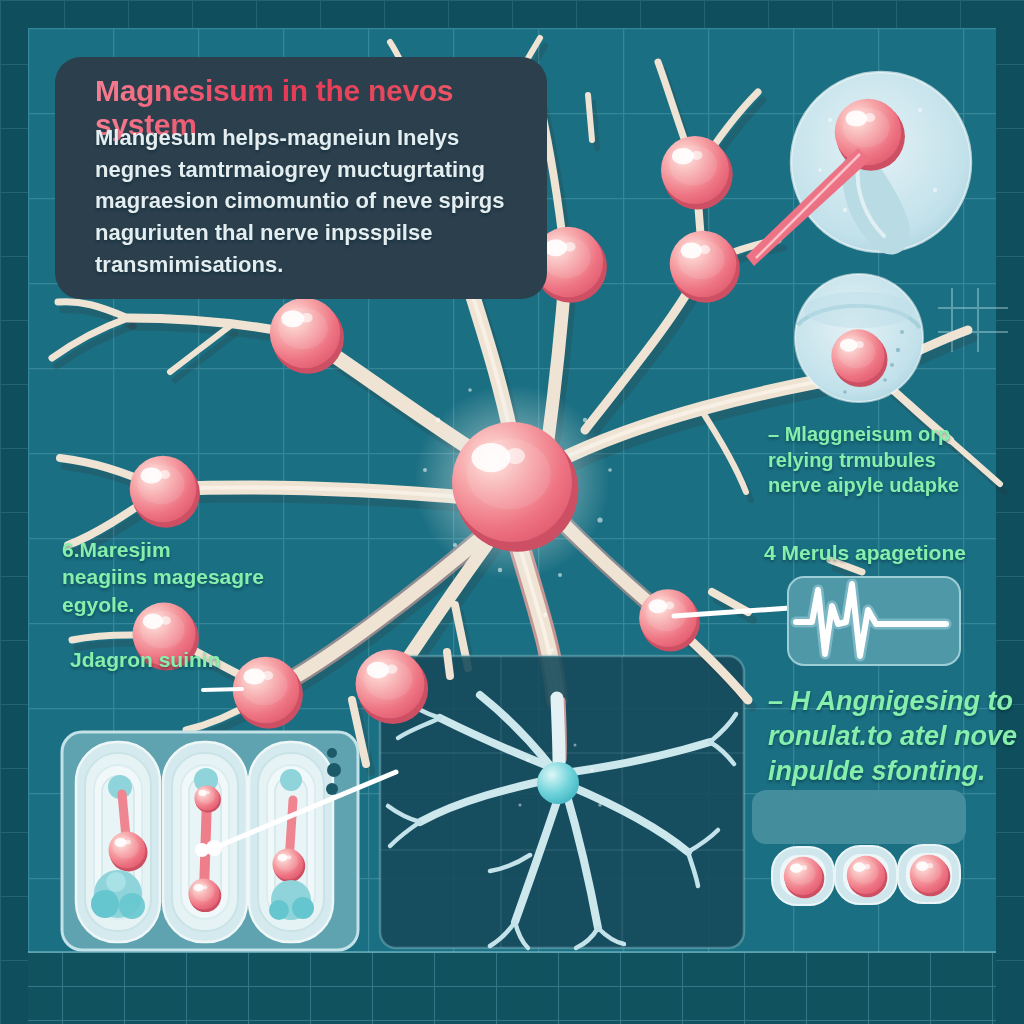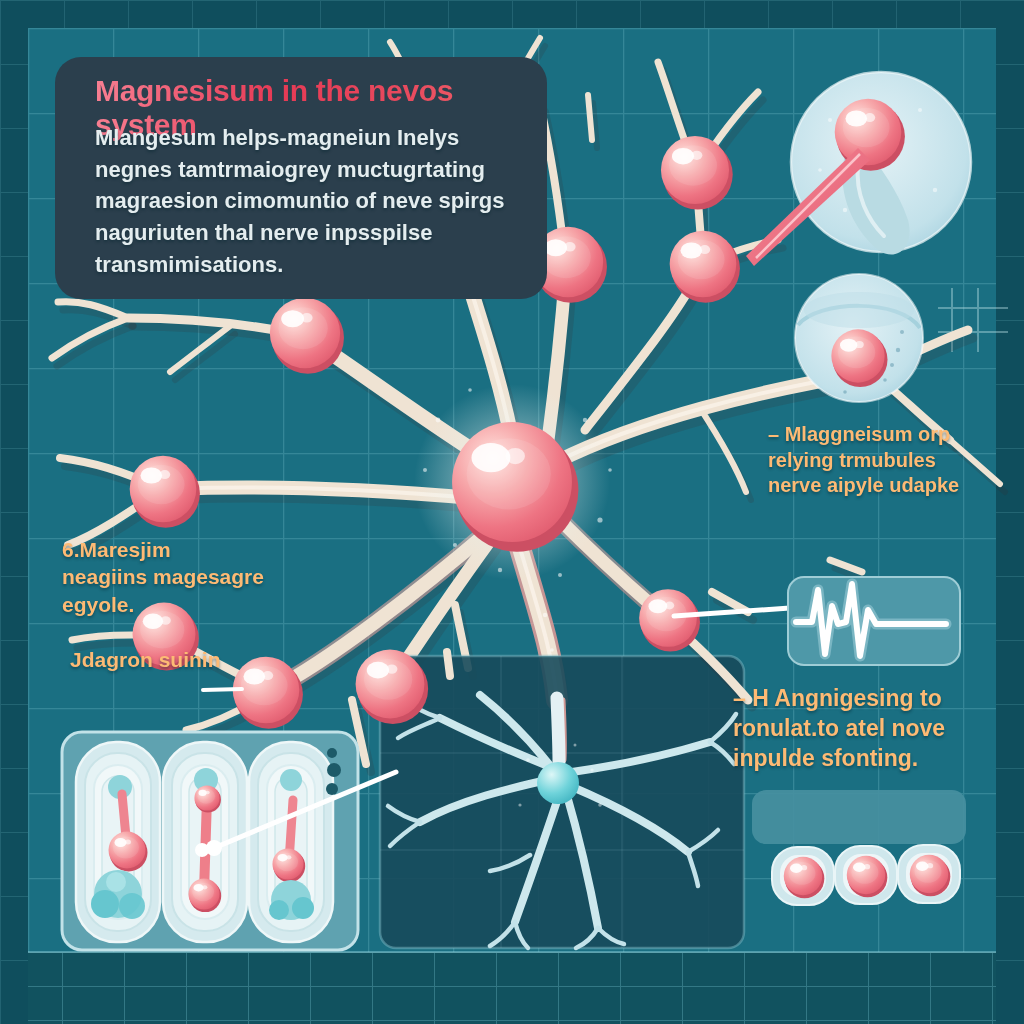--- a/index.html
+++ b/index.html
@@ -1,35 +1,35 @@
 <!DOCTYPE html>
 <html><head>
 <meta charset="utf-8">
 <style>
   html,body{margin:0;padding:0;background:#0f4e5d;}
   #stage{position:relative;width:1024px;height:1024px;overflow:hidden;
          font-family:"Liberation Sans",sans-serif;}
   #art{position:absolute;left:0;top:0;z-index:1;}
-  .txt{position:absolute;z-index:5;white-space:pre-line;color:#fdba74;
+  .txt{position:absolute;z-index:5;white-space:pre-line;color:#86efac;
        text-shadow:0 2px 3px rgba(0,35,45,.45);}
   #title{left:95px;top:74px;width:430px;font-size:30px;font-weight:700;
          letter-spacing:-0.3px;color:#ec4f69;text-shadow:0 2px 2px rgba(60,0,20,.35);}
   @supports (-webkit-background-clip:text){
     #title{background:linear-gradient(92deg,#f77f92 0%,#e63a55 42%,#e84a5e 72%,#f2686d 100%);
            -webkit-background-clip:text;background-clip:text;color:transparent;
            text-shadow:none;}
   }
   #para{left:95px;top:122px;width:430px;font-size:22px;font-weight:600;
         line-height:1.44;color:#e4edef;}
   .lbl{font-weight:700;}
   #lbl-release{left:62px;top:536px;font-size:21px;line-height:1.3;}
   #lbl-pointer{left:70px;top:648px;font-size:21px;}
   #lbl-uptake{left:768px;top:422px;font-size:20px;line-height:1.28;width:250px;}
   #lbl-step4{left:764px;top:541px;font-size:21px;}
-  #lbl-impulse{left:733px;top:684px;font-size:23px;line-height:1.3;}
+  #lbl-impulse{left:768px;top:684px;font-size:27px;line-height:1.3;font-style:italic;}
   #lbl-reaction{left:774px;top:800px;font-size:22px;}
 </style>
 </head>
 <body>
 
 <div id="stage">
 <svg id="art" width="1024" height="1024" viewBox="0 0 1024 1024" xmlns="http://www.w3.org/2000/svg" xmlns:xlink="http://www.w3.org/1999/xlink">
   <defs>
     <radialGradient id="mg" cx="0.34" cy="0.3" r="0.85">
       <stop offset="0" stop-color="#ffe4df"></stop>
@@ -333,16 +333,17 @@
 magraesion cimomuntio of neve spirgs
 naguriuten thal nerve inpsspilse
 transmimisations.</div>
 <div class="txt lbl" id="lbl-release">6.Maresjim
 neagiins magesagre
 egyole.</div>
 <div class="txt lbl" id="lbl-pointer">Jdagron suinin</div>
 <div class="txt lbl" id="lbl-uptake">– Mlaggneisum orp
 relying trmubules
 nerve aipyle udapke</div>
+<div class="txt lbl" id="lbl-step4">4 Meruls apagetione</div>
 <div class="txt lbl" id="lbl-impulse">– H Angnigesing to
 ronulat.to atel nove
 inpulde sfonting.</div>
 </div>
 
 </body></html>

